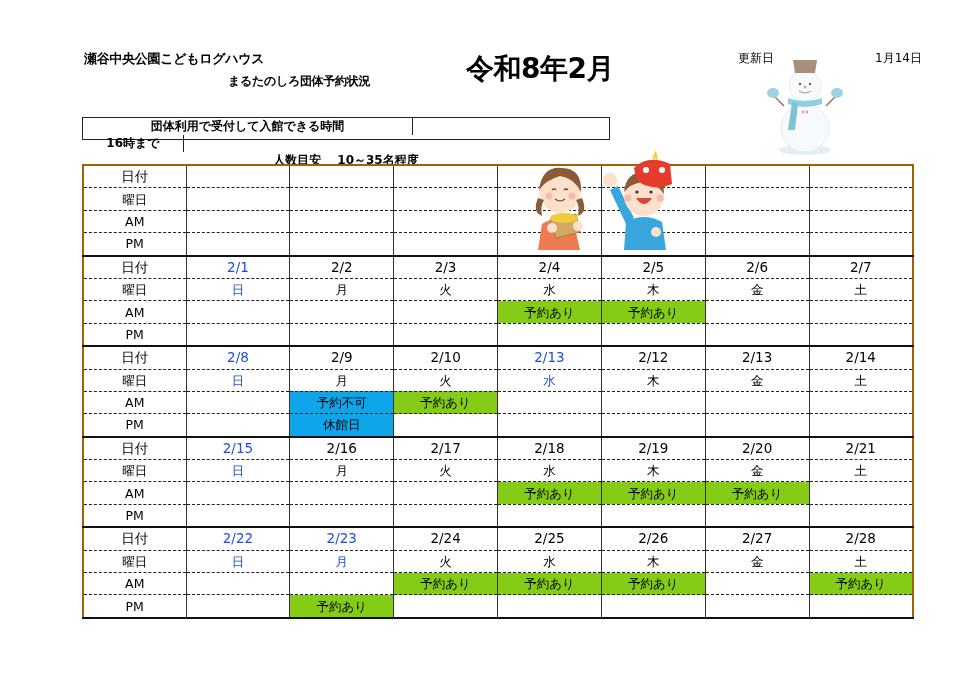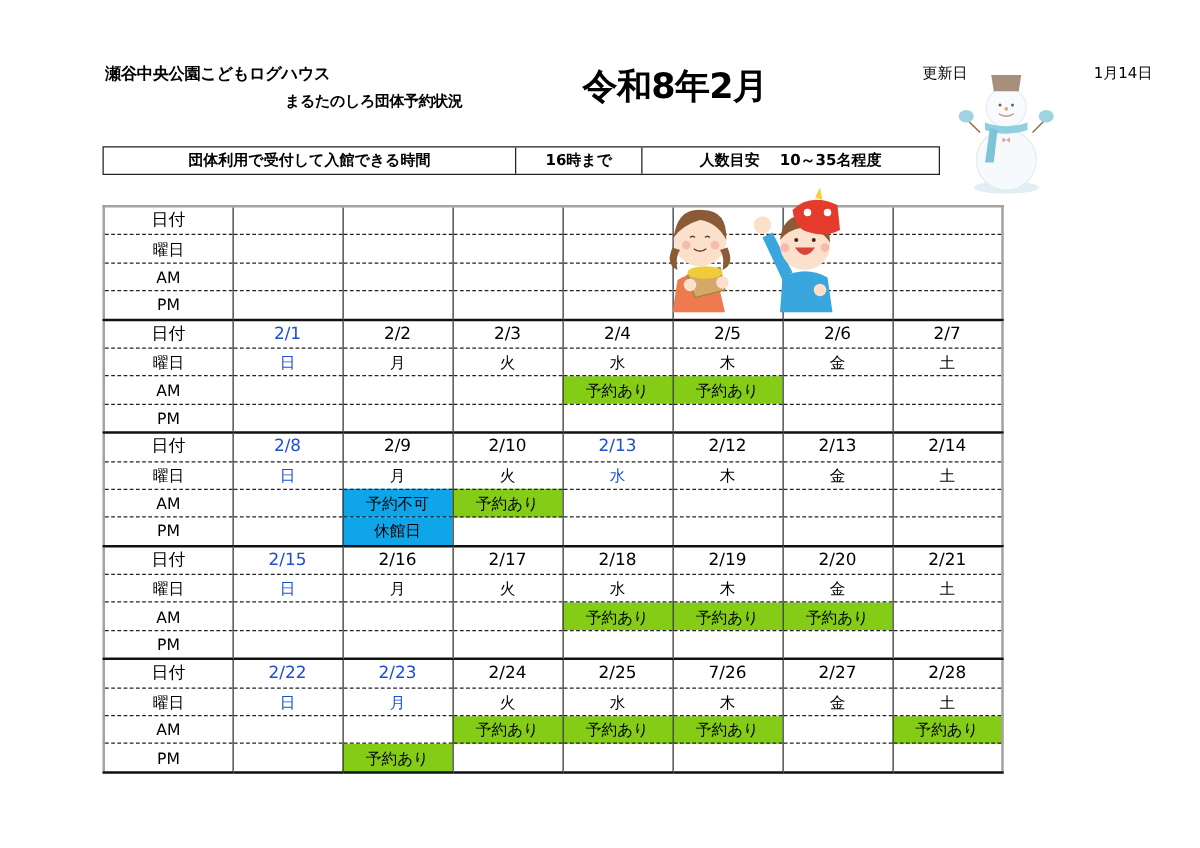--- a/index.html
+++ b/index.html
@@ -7,31 +7,31 @@
          font-family:"DejaVu Sans","Liberation Sans",sans-serif; color:#000; }
   .abs { position:absolute; }
   .org { left:84px; top:50px; font-size:13px; font-weight:bold; letter-spacing:-0.3px; }
   .sub { left:228px; top:73px; font-size:12px; font-weight:bold; letter-spacing:-0.3px; }
   .title { left:466px; top:50px; font-size:28px; font-weight:bold; letter-spacing:-0.5px; }
   .upd-label { left:738px; top:50px; font-size:12px; }
   .upd-date { left:836px; top:50px; font-size:12px;margin-left:39px; }
   .snowman { left:764px; top:56px; width:82px; height:100px; }
   .kids { left:524px; top:150px; width:162px; height:100px; }
 
-  .info { left:82px; top:117px; width:670px; height:23px; border:1.5px solid #222;
-          display:flex; box-sizing:border-box; font-size:12px; font-weight:bold; }
+  .info { left:82px; top:117px; width:528px; height:23px; border:1.5px solid #222;
+          display:flex; box-sizing:border-box; font-size:12px; font-weight:bold;flex-direction:column; }
   .info > div { display:flex; align-items:center; justify-content:center; border-right:1px solid #222; }
   .info > div:last-child { border-right:none; }
   .info .c1 { width:329px; }
   .info .c2 { width:100px; }
   .info .c3 { flex:1; }
   .info .gap { display:inline-block; width:16px; }
 
-  table.cal { position:absolute; left:82px; top:164px; width:721px; border-collapse:collapse;
-              table-layout:fixed; border:2px solid #a3a3a3; }
+  table.cal { position:absolute; left:82px; top:164px; width:832px; border-collapse:collapse;
+              table-layout:fixed; border:2px solid #a16207; }
   table.cal col.lab { width:103px; }
   table.cal td { height:21.4px; padding:0; text-align:center; font-size:12.5px;
                  border-left:1.5px solid #333; border-right:1.5px solid #333;
                  border-bottom:1px dashed #222; line-height:21px; }
   table.cal tr.r-pm td { border-bottom:2.5px solid #111; }
   table.cal tr.r-date td { font-size:13.5px; }
   .red { color:#1d4ed8; }
   .pink { background:#84cc16; }
   .green { background:#0ea5e9; }
 </style>
@@ -243,21 +243,21 @@
         <td></td>
         <td></td>
         <td></td>
       </tr>
       <tr class="r-date">
         <td>日付</td>
         <td class="red">2/22</td>
         <td class="red">2/23</td>
         <td>2/24</td>
         <td>2/25</td>
-        <td>7/26</td>
+        <td>2/26</td>
         <td>2/27</td>
         <td>2/28</td>
       </tr>
       <tr class="r-wd">
         <td>曜日</td>
         <td class="red">日</td>
         <td class="red">月</td>
         <td>火</td>
         <td>水</td>
         <td>木</td>

